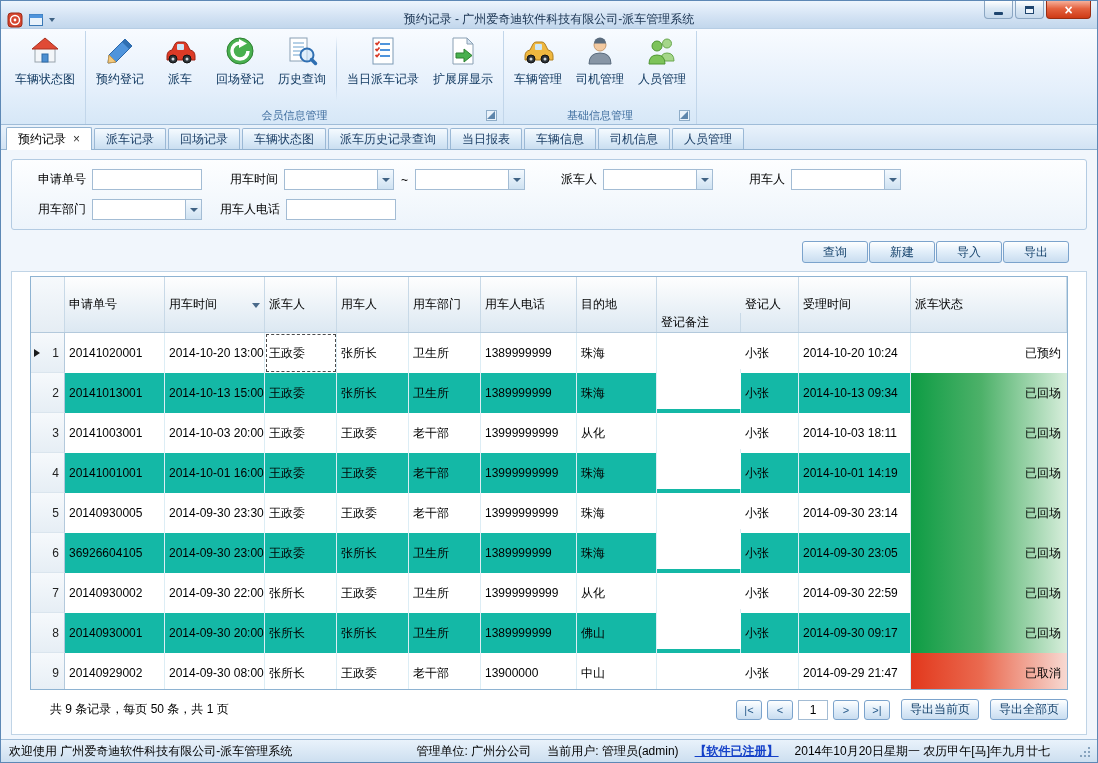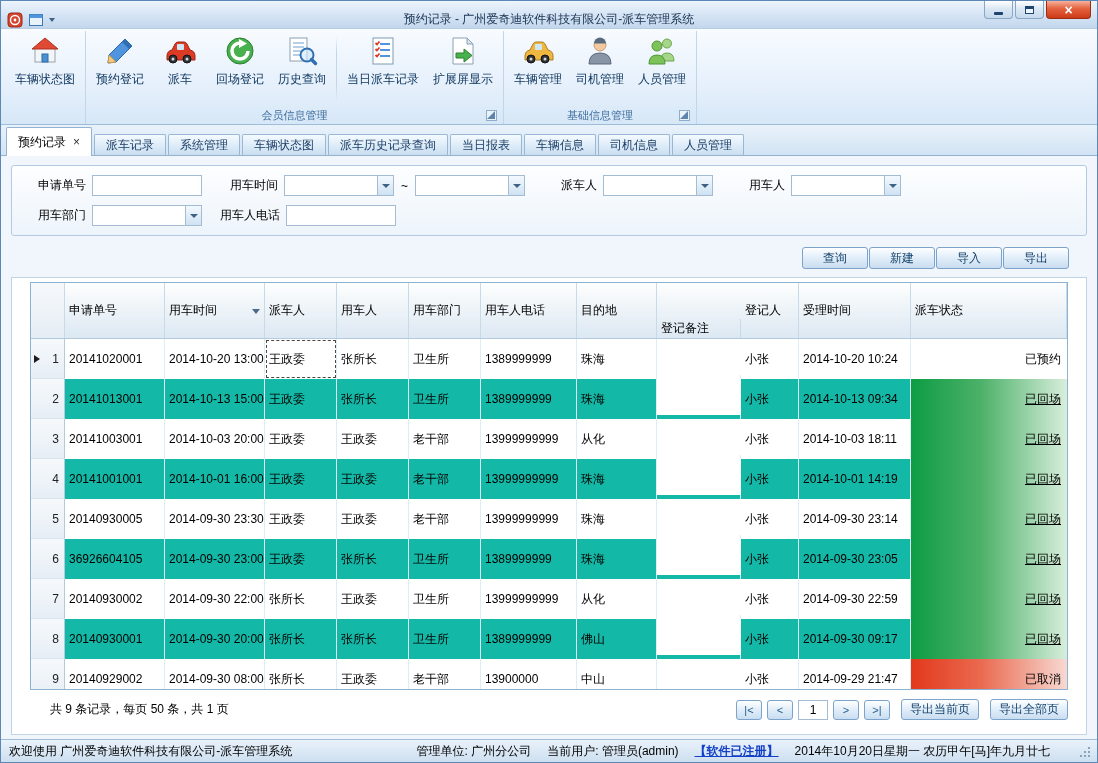--- a/index.html
+++ b/index.html
@@ -34,21 +34,21 @@
 .rbtn{min-width:58px;padding:4px 7px 2px;display:flex;flex-direction:column;align-items:center;gap:4px;border-radius:3px;}
 .ric{width:32px;height:32px;}
 .rbl{font-size:12px;color:#123a61;white-space:nowrap;}
 .vsep{width:1px;align-self:stretch;margin:5px 3px;background:linear-gradient(rgba(195,215,234,0),#c2d6ea 25%,#c2d6ea 75%,rgba(195,215,234,0));}
 .rlabel{height:18px;display:flex;align-items:center;justify-content:center;font-size:11px;color:#3e6d9e;position:relative;padding:0 16px;white-space:nowrap;}
 .launcher{position:absolute;right:3px;bottom:3px;width:11px;height:11px;border:1px solid #8fadc8;background:#eaf2fa;}
 .launcher::after{content:"";position:absolute;right:1px;bottom:1px;width:0;height:0;border-left:4px solid transparent;border-top:4px solid transparent;border-right:4px solid #5e86ac;border-bottom:4px solid #5e86ac;}
 
 .doctabs{flex:0 0 25px;background:linear-gradient(#e9f2fb,#d2e3f4);display:flex;align-items:flex-end;padding:2px 5px 0;border-bottom:1px solid #93b3d1;gap:2px;}
 .dtab{height:21px;padding:0 11px;display:flex;align-items:center;gap:7px;font-size:12px;color:#1c3f66;background:linear-gradient(#f5fafe,#dcebf8 55%,#cadef0);border:1px solid #9ab8d5;border-bottom:none;border-radius:2px 2px 0 0;white-space:nowrap;}
-.dtab.active{background:#fff;color:#000;height:29px;margin-bottom:-1px;border-color:#93b3d1;}
+.dtab.active{background:#fff;color:#000;height:23px;margin-bottom:-1px;border-color:#93b3d1;}
 .tclose{font-size:12px;color:#333;line-height:1;}
 
 .page{flex:1;min-height:0;background:#f1f6fc;display:flex;flex-direction:column;padding:9px 10px 4px;}
 .filter{flex:0 0 auto;border:1px solid #b3cbe2;border-radius:3px;background:linear-gradient(#fdfeff,#edf4fb);padding:9px 14px;display:flex;flex-direction:column;gap:9px;}
 .frow{display:flex;align-items:center;}
 .flabel{text-align:right;margin-right:6px;white-space:nowrap;}
 .w64{width:60px;}.w48{width:46px;margin-left:26px;}.wtel{margin-left:18px;}
 .txt{height:21px;border:1px solid #a3bcd4;background:#fff;width:110px;font:12px "Liberation Sans","DejaVu Sans",sans-serif;padding:0 3px;}
 .combo{height:21px;border:1px solid #a3bcd4;background:#fff;width:110px;display:flex;}
 .combo .val{flex:1;font-size:12px;padding:2px 3px;overflow:hidden;}
@@ -71,21 +71,21 @@
 .rn{width:34px;flex:0 0 34px;background:linear-gradient(#f6f9fc,#e6eef5);border-right:1px solid #b3c9dc;border-bottom:1px solid #dae5ee;display:flex;align-items:center;justify-content:flex-end;padding-right:5px;color:#222;position:relative;}
 .selarrow{position:absolute;left:3px;top:50%;transform:translateY(-50%);width:0;height:0;border-left:6px solid #1c1c1c;border-top:4px solid transparent;border-bottom:4px solid transparent;}
 .cell{padding:2px 4px;border-right:1px solid #dcedf5;display:flex;align-items:center;overflow:hidden;white-space:nowrap;}
 .cell.focus{outline:1px dashed #4a4a4a;outline-offset:-2px;}
 .w-c0{width:100px;flex:0 0 100px;}.w-c1{width:100px;flex:0 0 100px;}
 .w-c2{width:72px;flex:0 0 72px;}.w-c3{width:72px;flex:0 0 72px;}.w-c4{width:72px;flex:0 0 72px;}
 .w-c5{width:96px;flex:0 0 96px;}.w-c6{width:80px;flex:0 0 80px;}.w-c7{width:84px;flex:0 0 84px;margin-top:36px;}
 .w-c8{width:58px;flex:0 0 58px;}.w-c9{width:112px;flex:0 0 112px;}
 .w-c10{flex:1;min-width:0;}
 .st{justify-content:flex-end;border-right:none;padding-right:6px;}
-.st.g{background:linear-gradient(90deg,#0d9c44,#4db169 45%,#d8eedc) !important;text-decoration:underline;}
+.st.g{background:linear-gradient(90deg,#0d9c44,#4db169 45%,#d8eedc) !important;}
 .st.r{background:linear-gradient(90deg,#e2381c,#ea6a50 45%,#f7d9d2) !important;}
 .gfill{flex:1;}
 
 .pager{flex:0 0 auto;display:flex;align-items:center;padding-top:9px;}
 .psummary{margin-left:20px;}
 .pctrls{margin-left:auto;display:flex;align-items:center;gap:5px;}
 .pbtn{min-width:26px;height:20px;border:1px solid #7ba3cc;border-radius:3px;background:linear-gradient(#feffff,#e3effa 45%,#c9ddf0);color:#2a5d8c;font-size:11px;display:flex;align-items:center;justify-content:center;padding:0 4px;}
 .pinput{width:30px;height:20px;border:1px solid #a3bcd4;text-align:center;font:12px "Liberation Sans","DejaVu Sans",sans-serif;background:#fff;}
 .pexp{min-width:74px;height:21px;margin-left:6px;}
 
@@ -259,21 +259,21 @@
     </div>
 
   </div>
 
   <div class="doctabs">
     <div class="dtab active">
       <span>预约记录</span>
       <span class="tclose">×</span>
     </div>
     <div class="dtab">派车记录</div>
-    <div class="dtab">系统管理</div>
+    <div class="dtab">回场记录</div>
     <div class="dtab">车辆状态图</div>
     <div class="dtab">派车历史记录查询</div>
     <div class="dtab">当日报表</div>
     <div class="dtab">车辆信息</div>
     <div class="dtab">司机信息</div>
     <div class="dtab">人员管理</div>
   </div>
 
   <div class="page">
 

